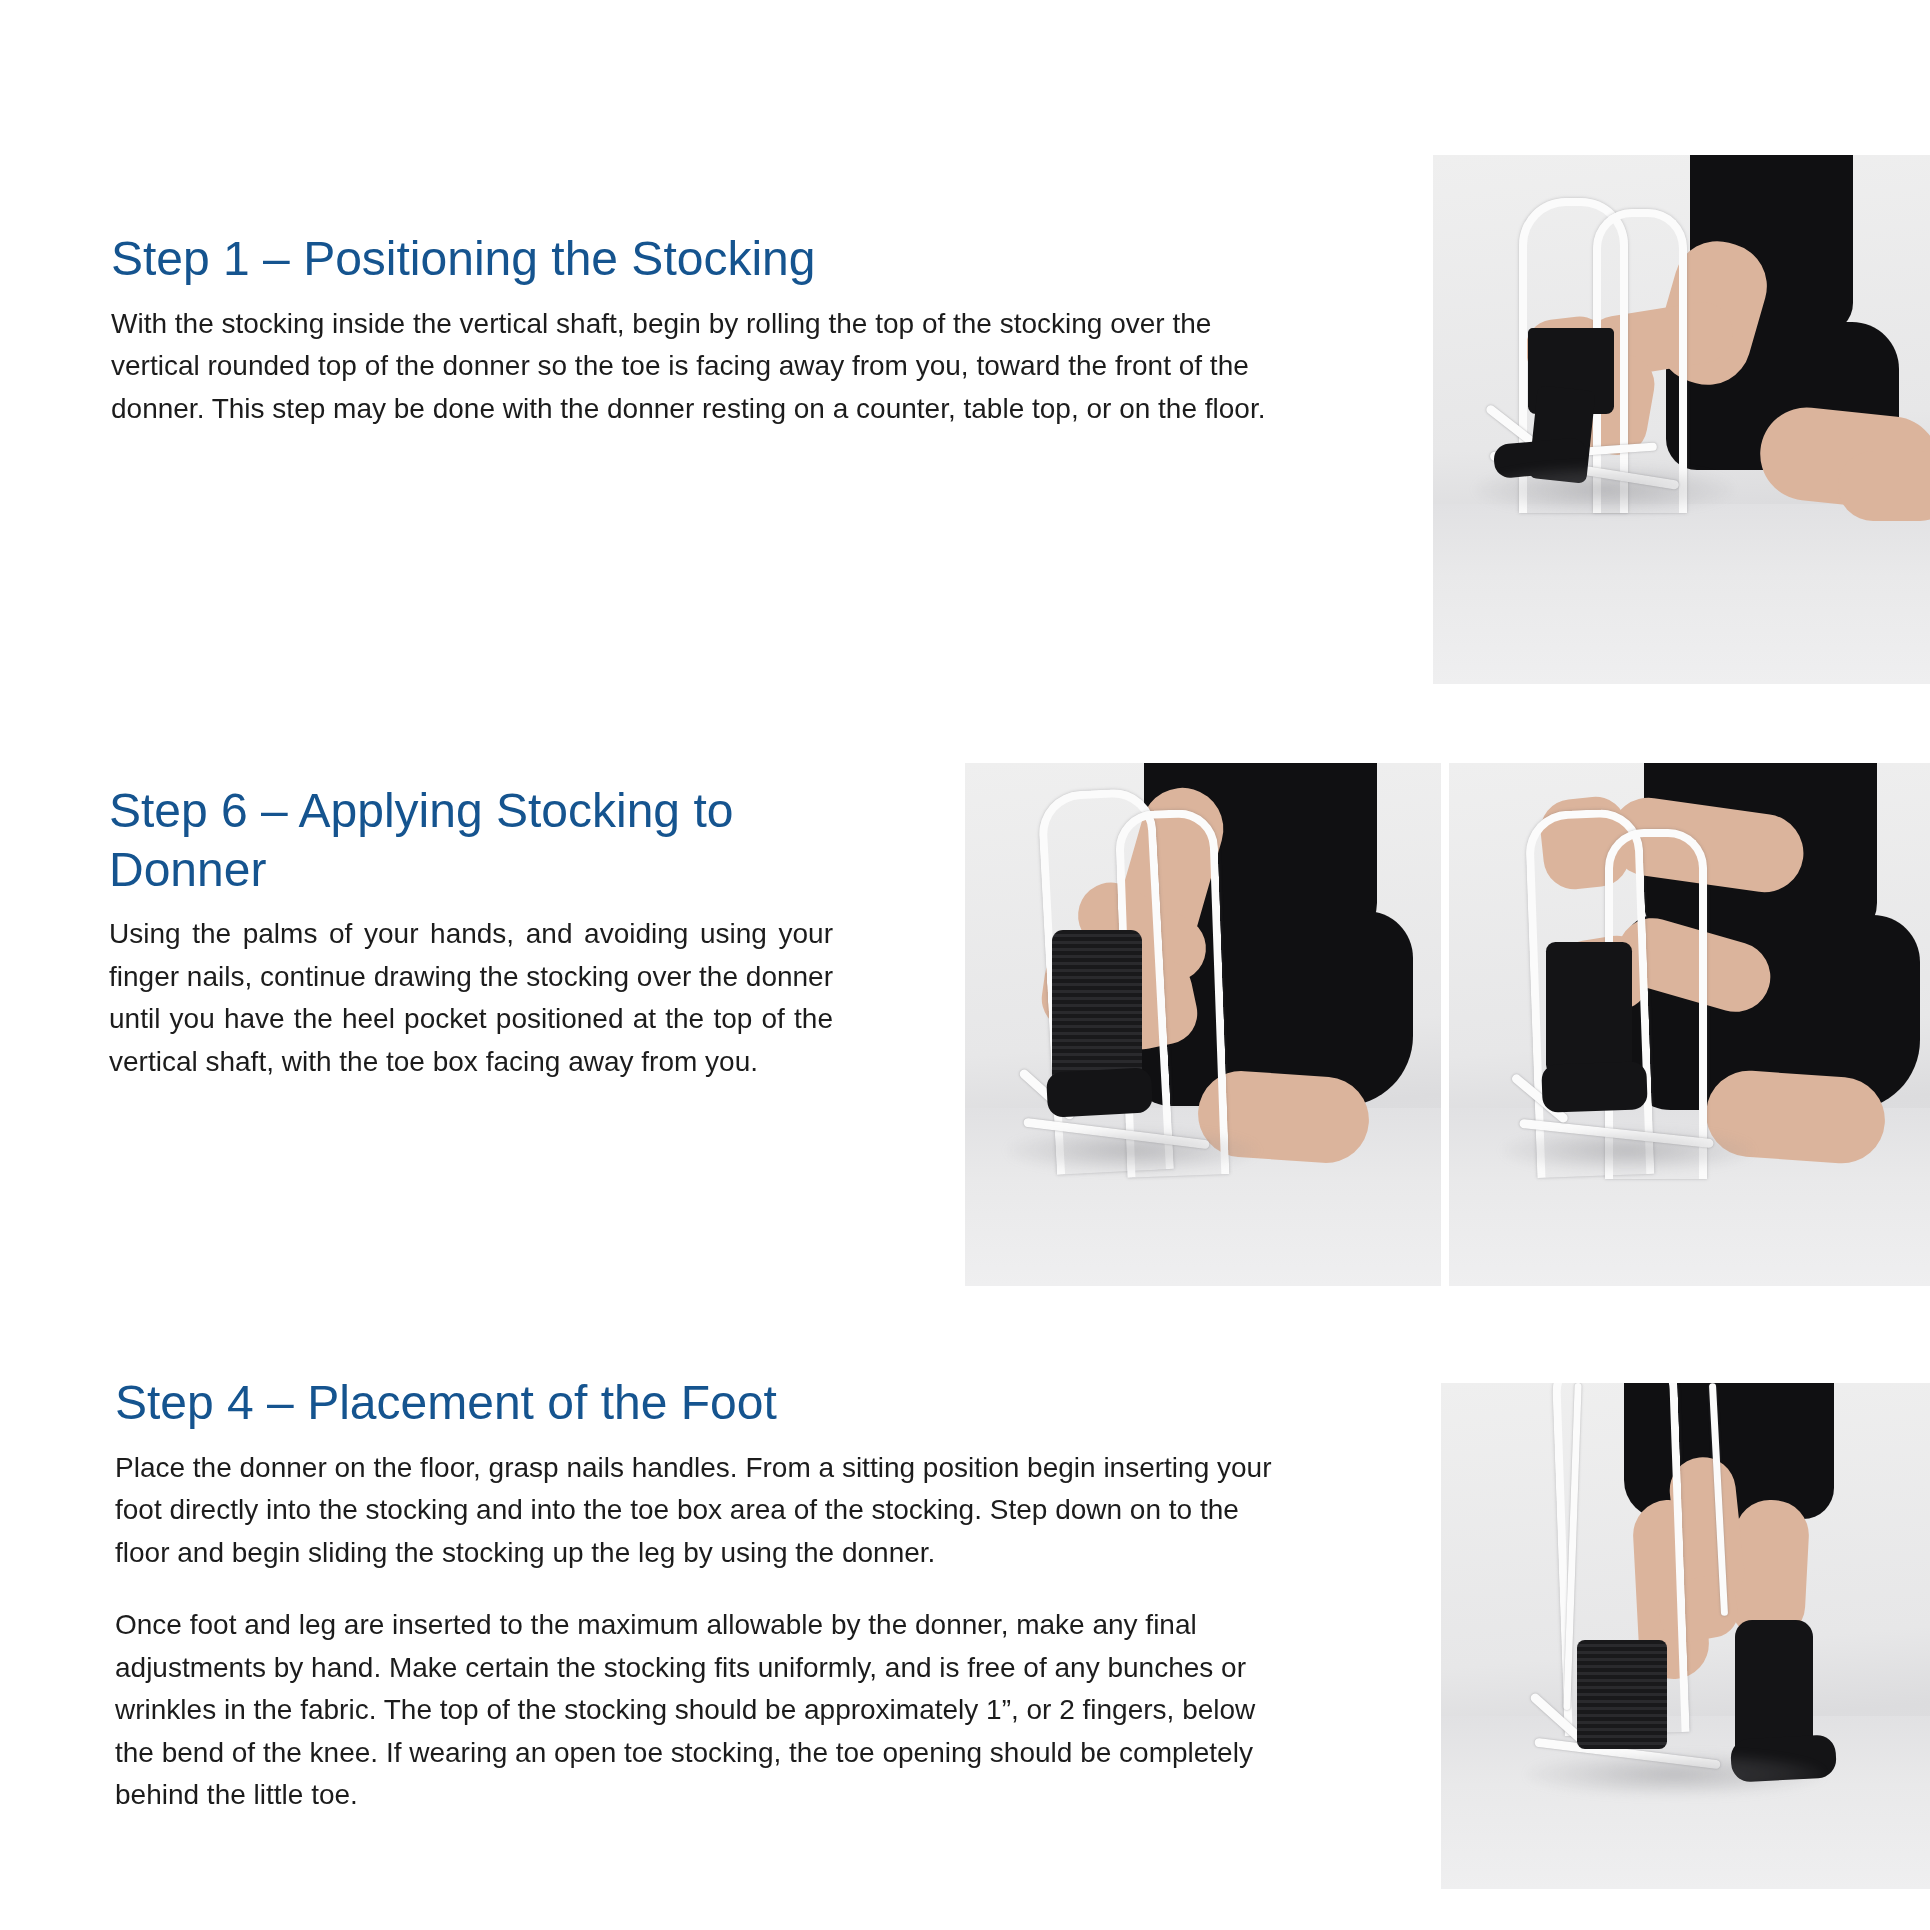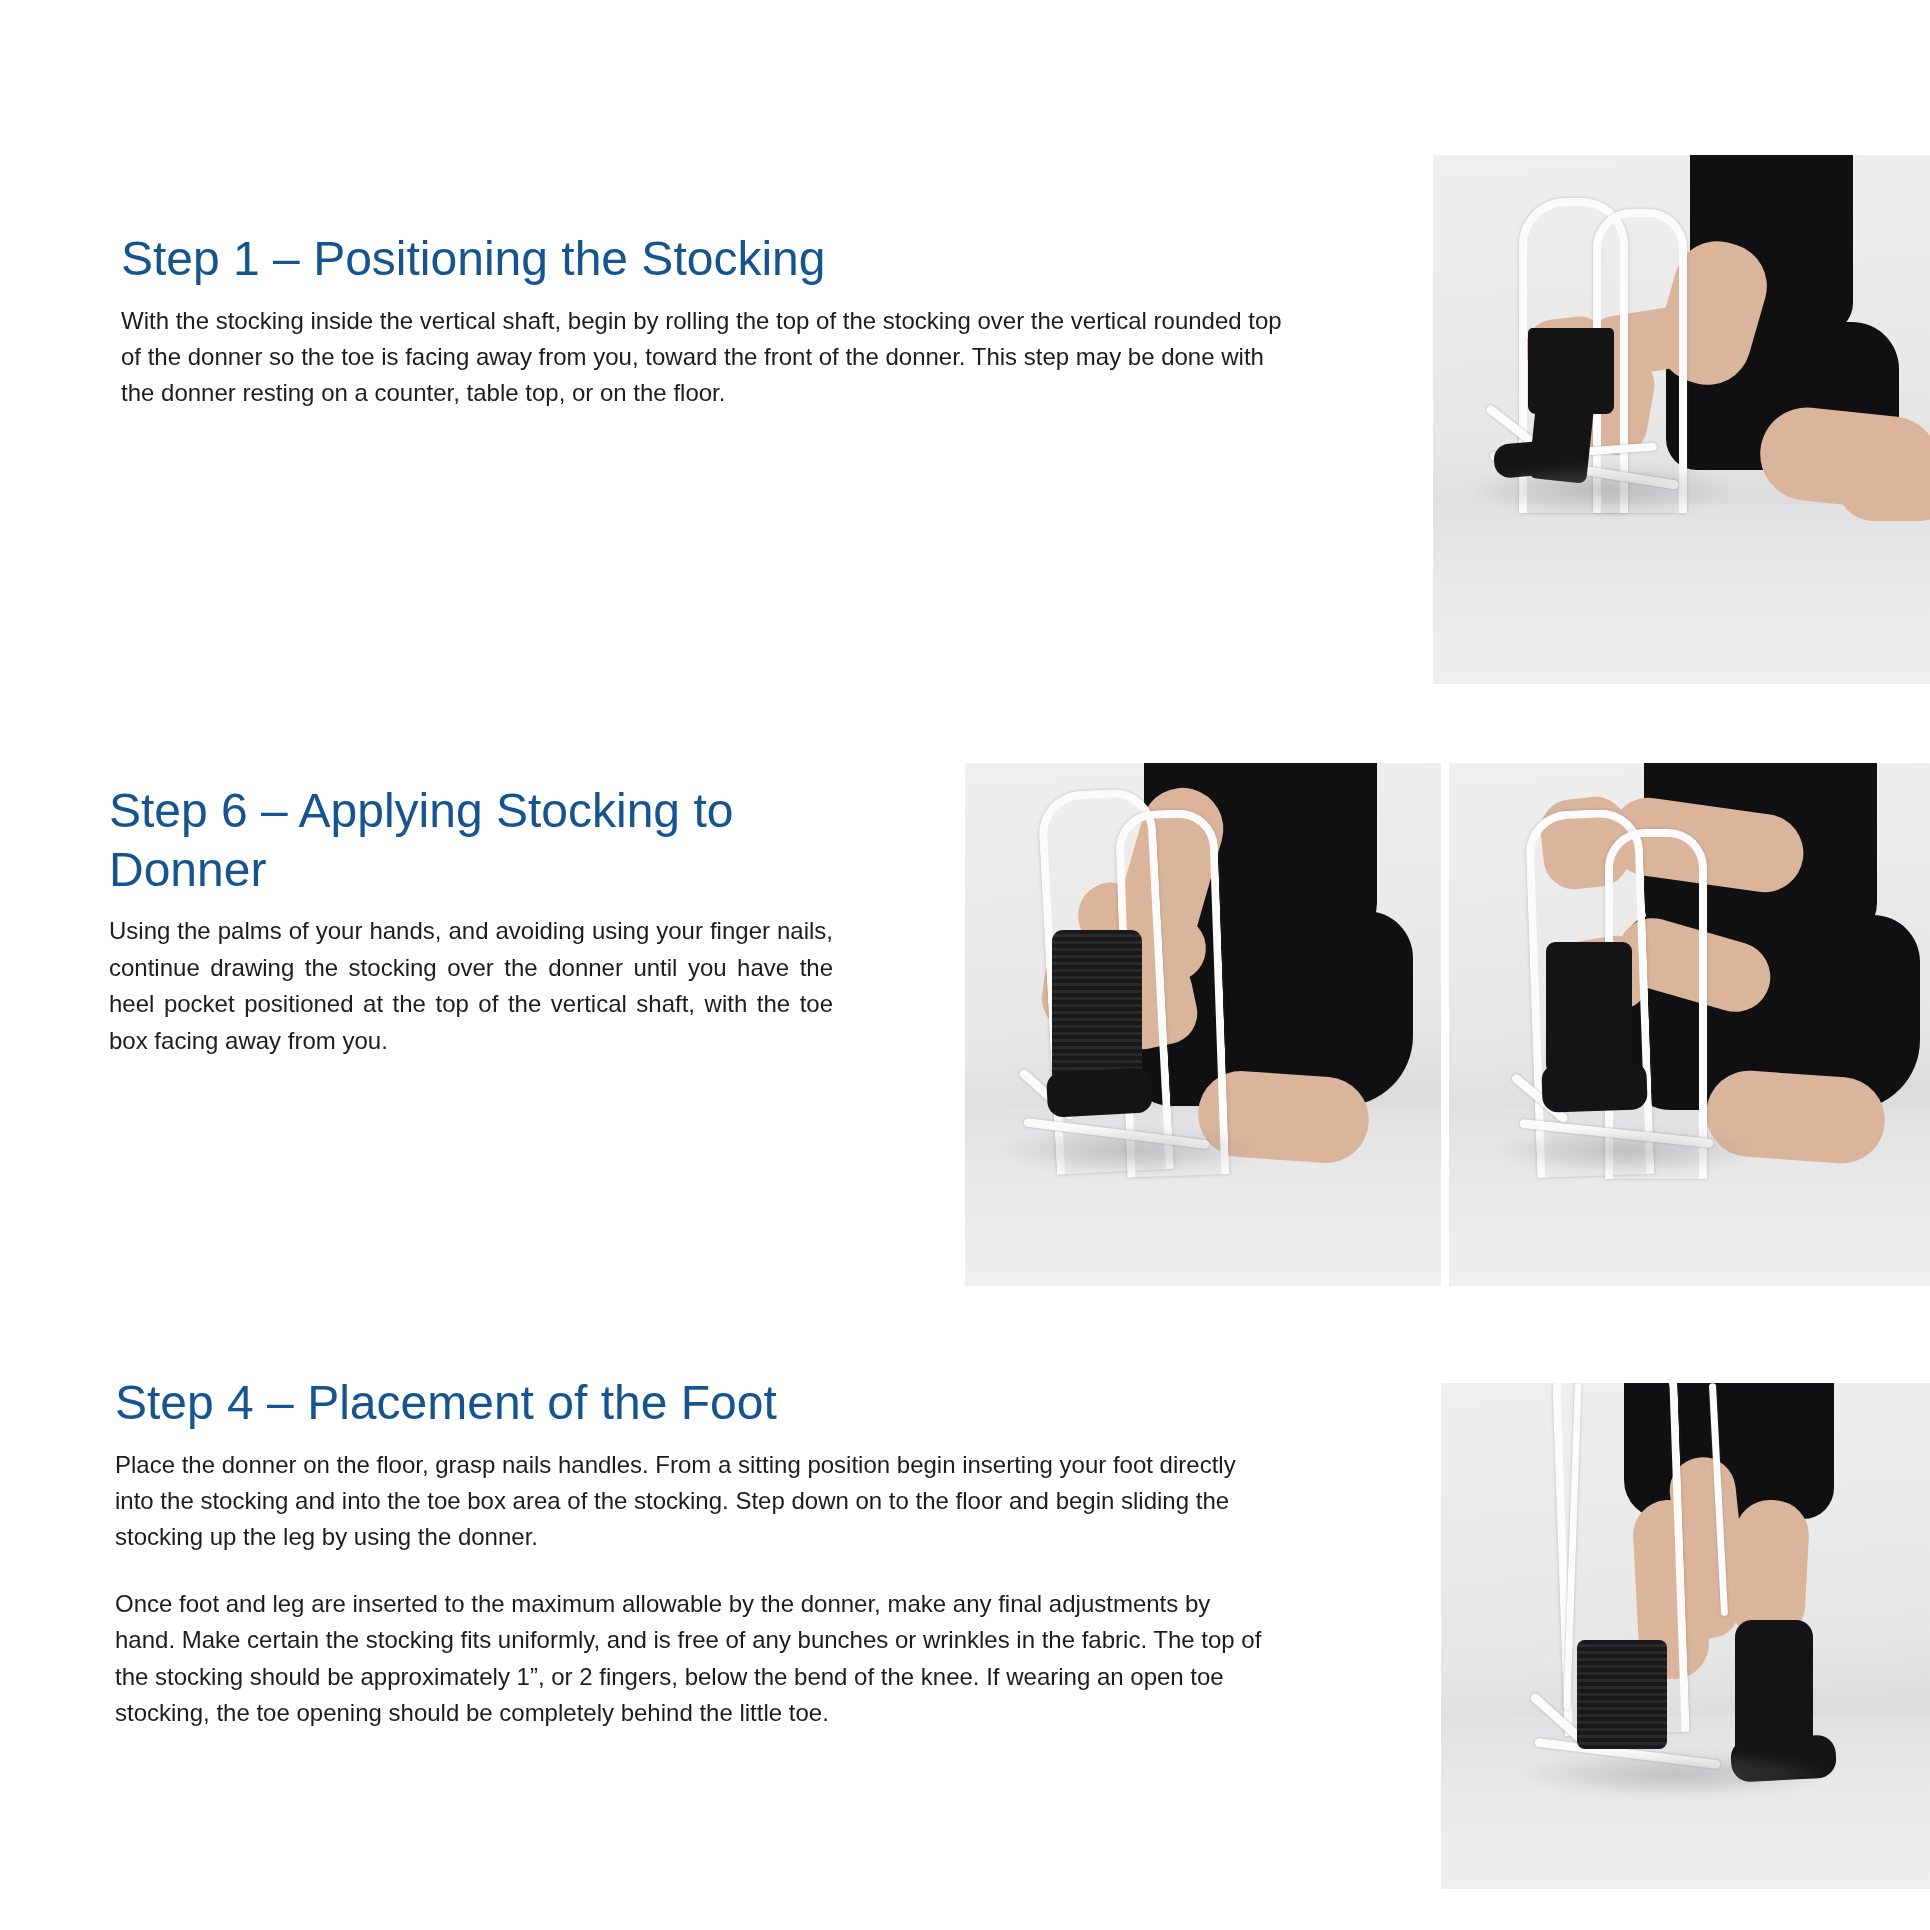--- a/index.html
+++ b/index.html
@@ -41,33 +41,33 @@
   .step-heading {
     color: #15548f;
     font-size: 48px;
     font-weight: 400;
     line-height: 1.22;
     margin: 0 0 14px 0;
   }
 
   .step-body p {
     margin: 0 0 0 0;
-    font-size: 24px;
+    font-size: 28px;
     line-height: 1.52;
     color: #1c1c1c;
   }
   .step-body p + p {
     margin-top: 30px;
   }
 
   .justify p { text-align: justify; }
 
   
   #step1 {
-    left: 121px;
+    left: 111px;
     top: 230px;
     width: 1167px;
   }
 
   
   #step2 {
     left: 109px;
     top: 782px;
     width: 724px;
   }

